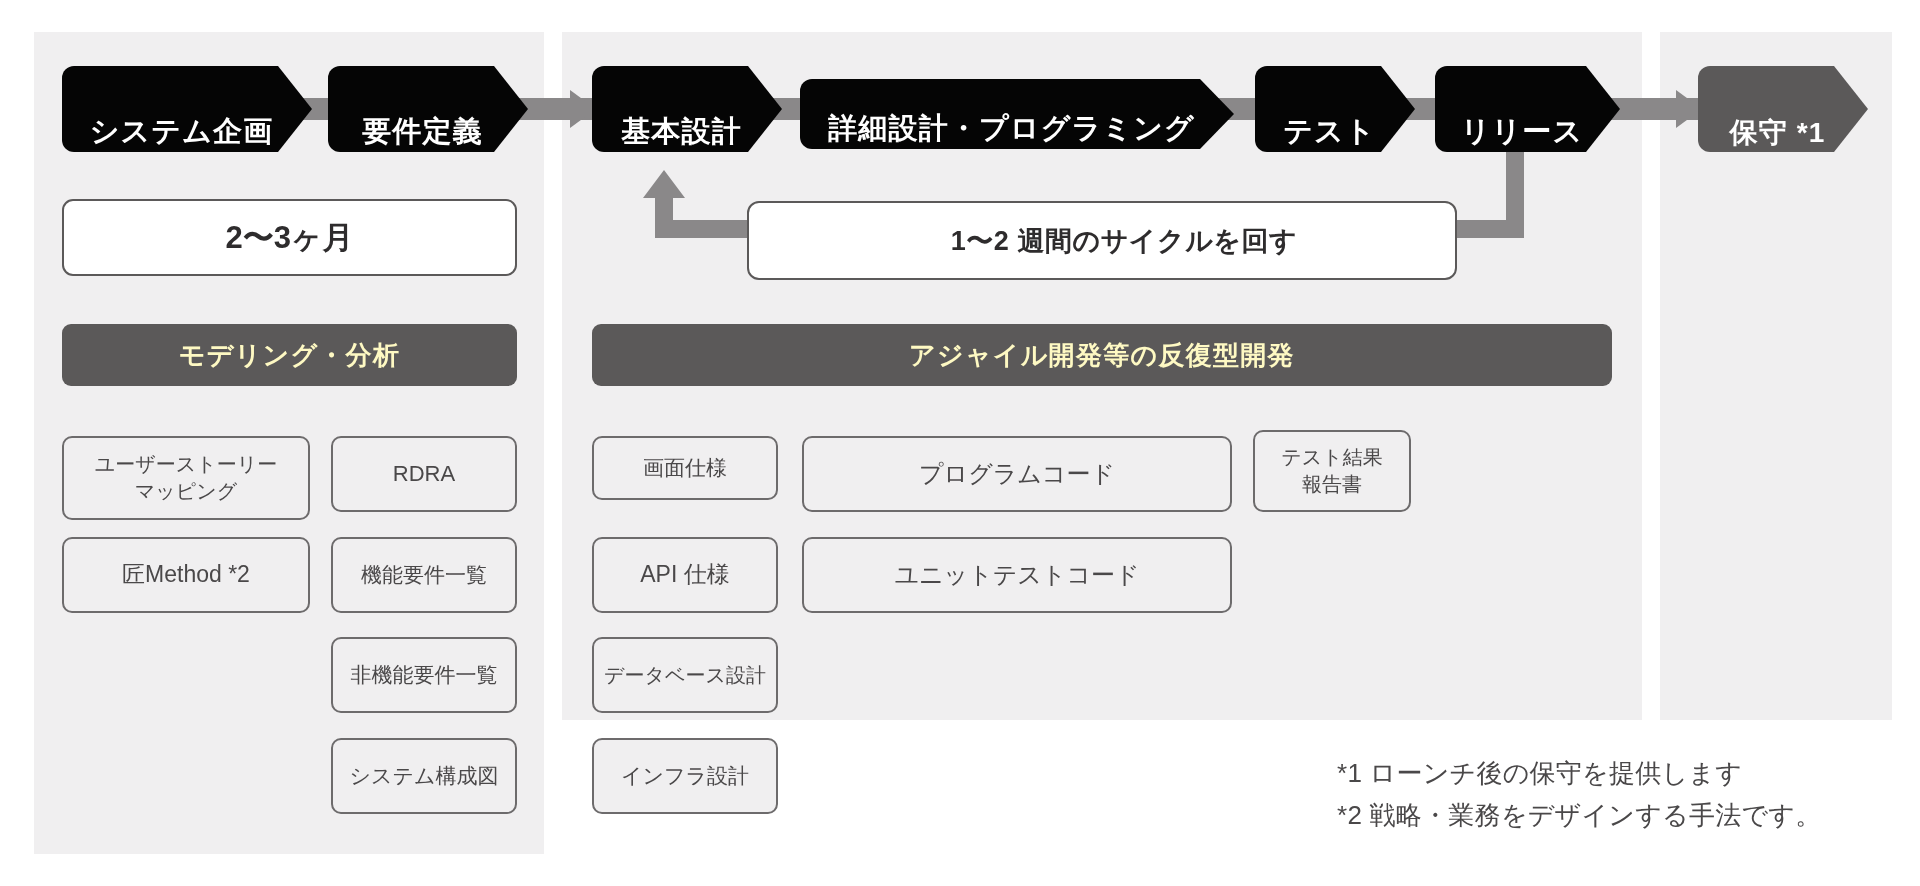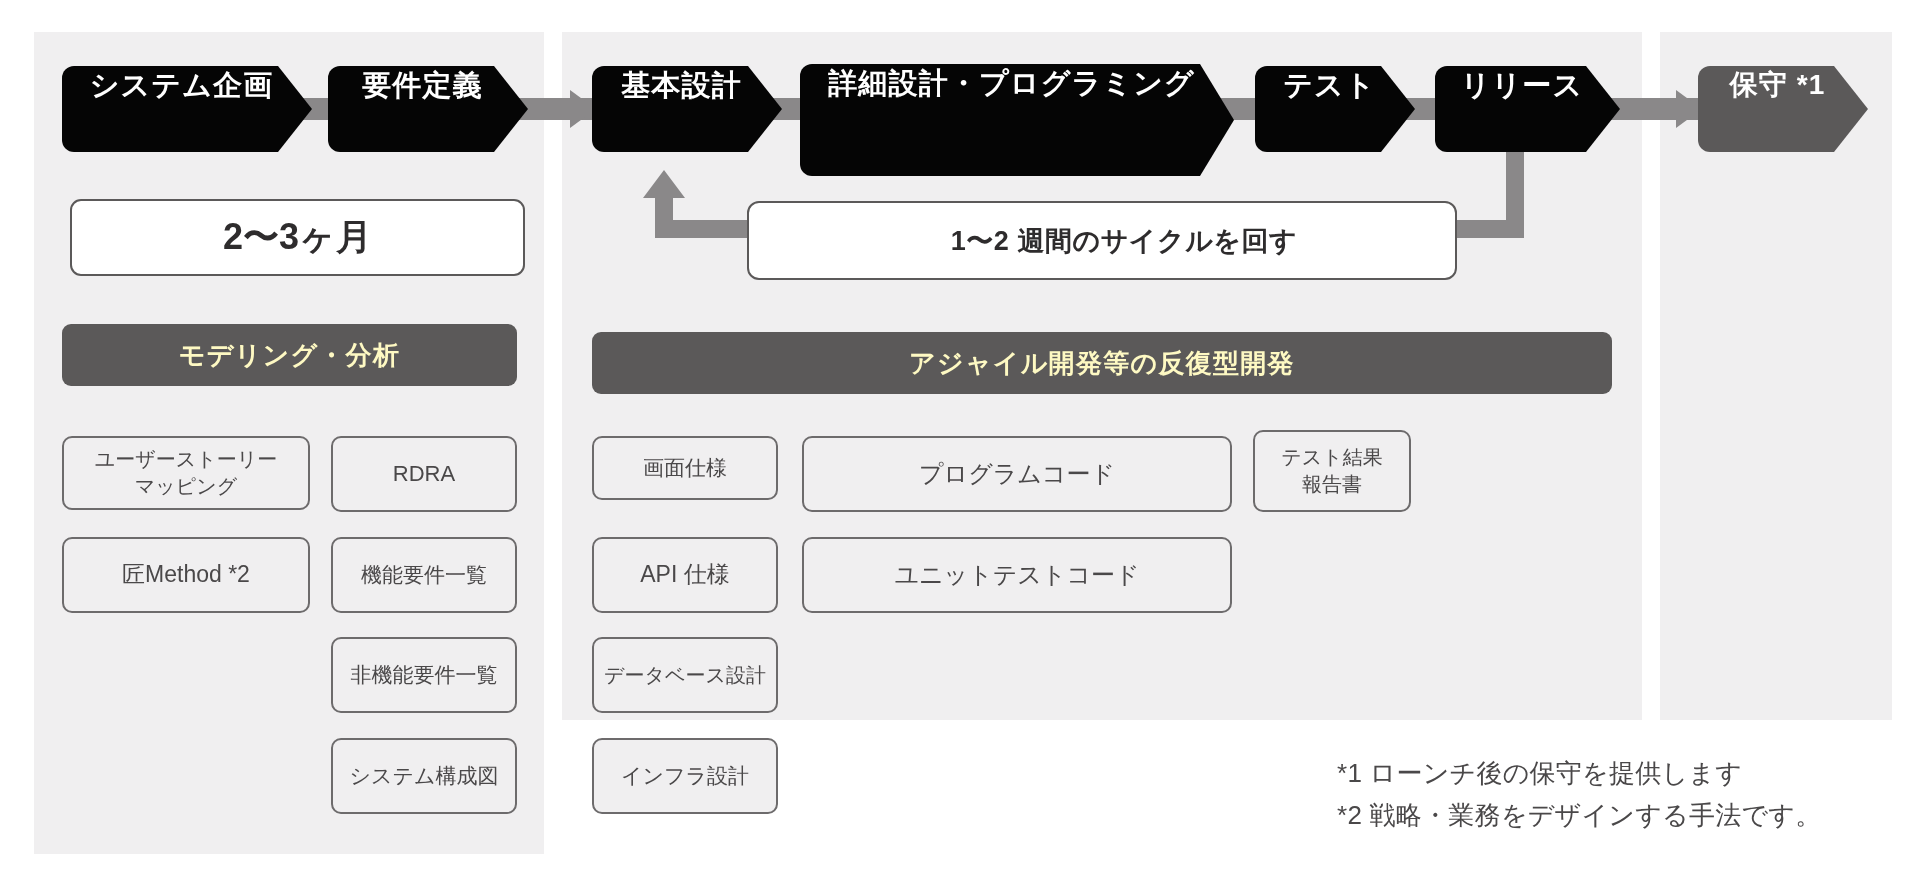--- a/index.html
+++ b/index.html
@@ -13,21 +13,21 @@
 
   
   .panel{position:absolute;background:#f0eff0;}
   #panel-left   {left:34px;  top:32px; width:510px;  height:822px;}
   #panel-middle {left:562px; top:32px; width:1080px; height:688px;}
   #panel-right  {left:1660px;top:32px; width:232px;  height:688px;}
 
   
   .chev{
     position:absolute;
-    display:flex;align-items:flex-start;justify-content:center;
+    display:flex;align-items:flex-end;justify-content:center;
     color:#ffffff;
     font-weight:700;
     letter-spacing:.04em;
     box-sizing:border-box;
     padding-left:19px;
   }
   .chev.black{background:#050505;}
   .chev.gray {background:#5b5959;}
   .chev-r{
     
@@ -142,70 +142,70 @@
 </div>
 
 <div class="chev black chev-r" style="left:328px;top:66px;width:200px;height:86px;font-size:29px;">
   <span>要件定義</span>
 </div>
 
 <div class="chev black chev-r" style="left:592px;top:66px;width:190px;height:86px;font-size:29px;">
   <span>基本設計</span>
 </div>
 
-<div class="chev black chev-r" style="left:800px;top:64px;width:434px;height:112px;font-size:29px;">
+<div class="chev black chev-r" style="left:800px;top:79px;width:434px;height:70px;font-size:29px;">
   <span>詳細設計・プログラミング</span>
 </div>
 
 <div class="chev black chev-r" style="left:1255px;top:66px;width:160px;height:86px;font-size:29px;">
   <span>テスト</span>
 </div>
 
 <div class="chev black chev-r" style="left:1435px;top:66px;width:185px;height:86px;font-size:29px;">
   <span>リリース</span>
 </div>
 
 <div class="chev gray chev-r" style="left:1698px;top:66px;width:170px;height:86px;font-size:28px;">
   <span>保守 *1</span>
 </div>
 
 <div id="cycle-callout">
   <div id="cycle-title">1〜2 週間のサイクルを回す</div>
 </div>
 
-<div class="white-box" style="left:62px;top:199px;width:455px;height:77px;font-size:36px;font-weight:700;margin-left:8px;">
+<div class="white-box" style="left:62px;top:199px;width:455px;height:77px;font-size:31px;font-weight:700;">
   <span>2〜3ヶ月</span>
 </div>
 
 <div class="dark-bar" style="left:62px;top:324px;width:455px;height:62px;font-size:26px;">
   <span>モデリング・分析</span>
 </div>
 
-<div class="card" style="left:62px;top:436px;width:248px;height:74px;font-size:20px;white-space:pre-line;">
+<div class="card" style="left:62px;top:436px;width:248px;height:84px;font-size:20px;white-space:pre-line;">
   <span>ユーザーストーリー
 マッピング</span>
 </div>
 <div class="card" style="left:62px;top:537px;width:248px;height:76px;font-size:23px;white-space:pre-line;">
   <span>匠Method *2</span>
 </div>
 
 <div class="card" style="left:331px;top:436px;width:186px;height:76px;font-size:22px;white-space:pre-line;">
   <span>RDRA</span>
 </div>
 <div class="card" style="left:331px;top:537px;width:186px;height:76px;font-size:21px;white-space:pre-line;">
   <span>機能要件一覧</span>
 </div>
 <div class="card" style="left:331px;top:637px;width:186px;height:76px;font-size:21px;white-space:pre-line;">
   <span>非機能要件一覧</span>
 </div>
 <div class="card" style="left:331px;top:738px;width:186px;height:76px;font-size:21px;white-space:pre-line;">
   <span>システム構成図</span>
 </div>
 
-<div class="dark-bar" style="left:592px;top:324px;width:1020px;height:62px;font-size:26px;margin-top:8px;">
+<div class="dark-bar" style="left:592px;top:324px;width:1020px;height:62px;font-size:26px;">
   <span>アジャイル開発等の反復型開発</span>
 </div>
 
 <div class="card" style="left:592px;top:436px;width:186px;height:64px;font-size:21px;white-space:pre-line;">
   <span>画面仕様</span>
 </div>
 <div class="card" style="left:592px;top:537px;width:186px;height:76px;font-size:23px;white-space:pre-line;">
   <span>API 仕様</span>
 </div>
 <div class="card" style="left:592px;top:637px;width:186px;height:76px;font-size:20px;white-space:pre-line;">

